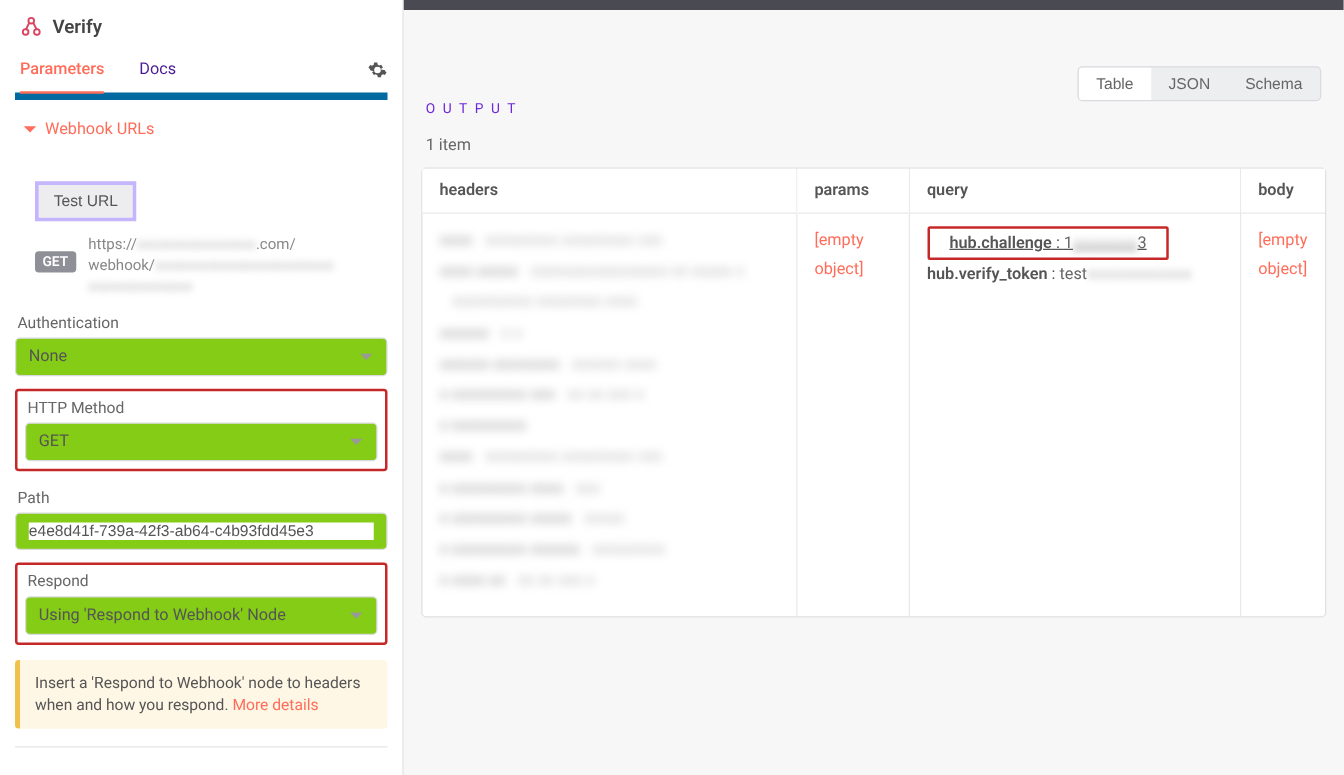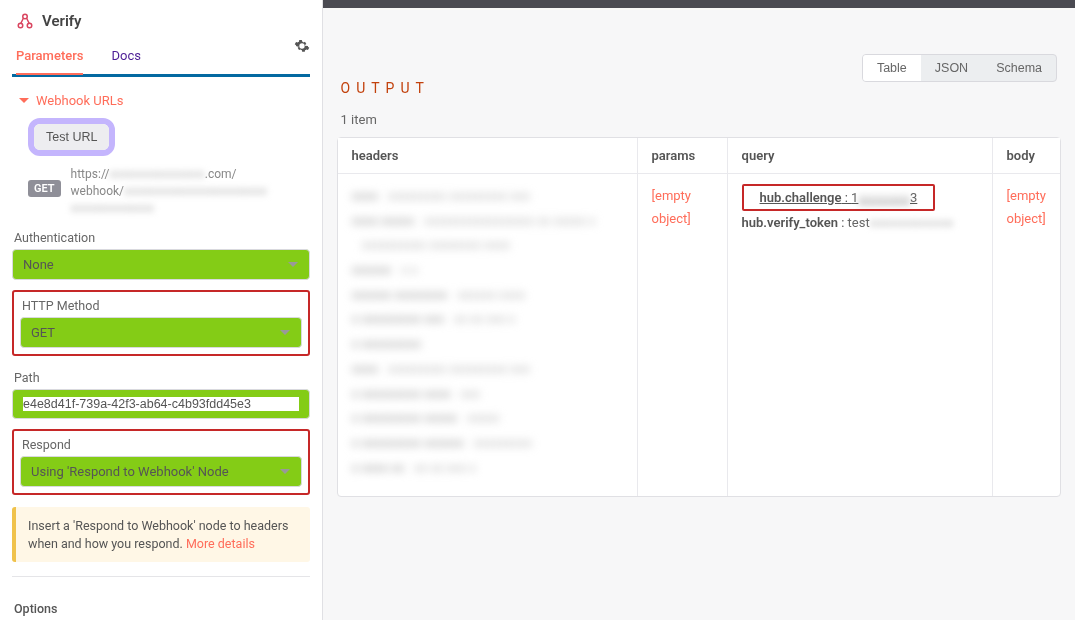--- a/index.html
+++ b/index.html
@@ -4,31 +4,31 @@
 <style>
   * { box-sizing: border-box; margin: 0; padding: 0; }
   body { font-family: -apple-system, BlinkMacSystemFont, "Segoe UI", Roboto, Arial, sans-serif; font-size: 13px; color: #555; background: #f5f5f6; width: 1075px; height: 620px; overflow: hidden; }
   .app { display: flex; height: 100%; }
 
   
   .panel-left { width: 328px; background: #fff; border-right: 1px solid #e0e0e4; display: flex; flex-direction: column; padding: 0 12px 12px 12px; }
   .title-row { display: flex; align-items: center; gap: 8px; padding: 12px 4px 8px 4px; }
   .verify-icon { width: 18px; height: 18px; }
   .verify-title { font-size: 15px; font-weight: 600; color: #444; }
-  .tab-row { display: flex; align-items: flex-start; justify-content: space-between; border-bottom: 3px solid #0369a1; }
+  .tab-row { display: flex; align-items: center; justify-content: space-between; border-bottom: 6px solid #0369a1; }
   .tabs { display: flex; gap: 28px; padding-left: 4px; }
   .tab { padding: 10px 0; font-size: 13px; color: #4c1d95; cursor: pointer; border-bottom: 2px solid transparent; margin-bottom: -1px; }
   .tab.active { color: #ff6d5a; border-bottom-color: #ff6d5a; font-weight: 500; }
   .gear { width: 16px; height: 16px; color: #555; cursor: pointer; }
 
   .section { padding: 12px 0 0 0; }
   .collapse-header { display: flex; align-items: center; gap: 6px; color: #ff6d5a; font-size: 13px; margin: 4px 0 10px 6px; cursor: pointer; }
   .chevron-down { width: 12px; height: 12px; }
 
-  .url-toggle { display: inline-flex; border: 6px solid #c4b5fd; border-radius: 12px; overflow: hidden; margin-left: 16px; }
+  .url-toggle { display: inline-flex; border: 3px solid #c4b5fd; border-radius: 0; overflow: hidden; margin-left: 16px; margin-top: 24px; }
   .url-toggle button { border: none; background: #fff; padding: 6px 12px; font-size: 12.5px; color: #555; cursor: pointer; }
   .url-toggle button.inactive { background: #ededf0; }
   .url-block { display: flex; align-items: flex-start; gap: 10px; padding: 10px 0 0 16px; }
   .method-badge { background: #8f8f98; color: #fff; font-size: 11px; font-weight: 600; border-radius: 3px; padding: 2px 6px; margin-top: 14px; }
   .url-lines { flex: 1; line-height: 1.4; color: #888; font-size: 12px; }
   .url-lines .blur { filter: blur(3px); user-select: none; color: #bbb; }
 
   .field-label { font-size: 12.5px; color: #666; margin: 14px 0 4px 2px; }
   .input-box, .select-box { display: flex; align-items: center; justify-content: space-between; border: 1px solid #d9d9de; border-radius: 4px; padding: 7px 10px; background: #84cc16; color: #555; font-size: 13px; cursor: pointer; }
   .select-box .caret { color: #999; }
@@ -39,21 +39,21 @@
 
   .hint { background: #fff7e6; border-left: 4px solid #f0c24b; border-radius: 3px; padding: 10px 12px; font-size: 12.5px; color: #555; margin-top: 12px; line-height: 1.4; }
   .hint .link { color: #ff6d5a; cursor: pointer; }
 
   .options-sep { border-top: 1px solid #e5e5e8; margin-top: 14px; padding-top: 10px; }
 
   
   .panel-right { flex: 1; display: flex; flex-direction: column; background: #f7f7f8; }
   .darkbar { height: 8px; background: #4a4a52; }
   .output-header { display: flex; align-items: center; justify-content: space-between; padding: 32px 18px 10px 18px; }
-  .output-title { letter-spacing: 6px; font-size: 14px; color: #c2410c; margin-top: 40px; }
+  .output-title { letter-spacing: 6px; font-size: 11px; color: #6d28d9; margin-top: 40px; }
   .view-toggle { display: flex; border: 1px solid #d9d9de; border-radius: 4px; overflow: hidden; background: #eceef0; }
   .view-toggle button { border: none; background: transparent; padding: 6px 14px; font-size: 12.5px; color: #666; cursor: pointer; }
   .view-toggle button.active { background: #fff; }
   .item-count { padding: 6px 18px 10px 18px; color: #666; font-size: 13px; }
 
   .grid { border: 1px solid #e0e0e4; border-radius: 4px; margin: 0 14px; background: #fff; display: flex; font-size: 13px; min-height: 360px; }
   .col { border-right: 1px solid #e9e9ed; }
   .col:last-child { border-right: none; }
   .col-headers { width: 300px; }
   .col-params  { width: 90px; }

